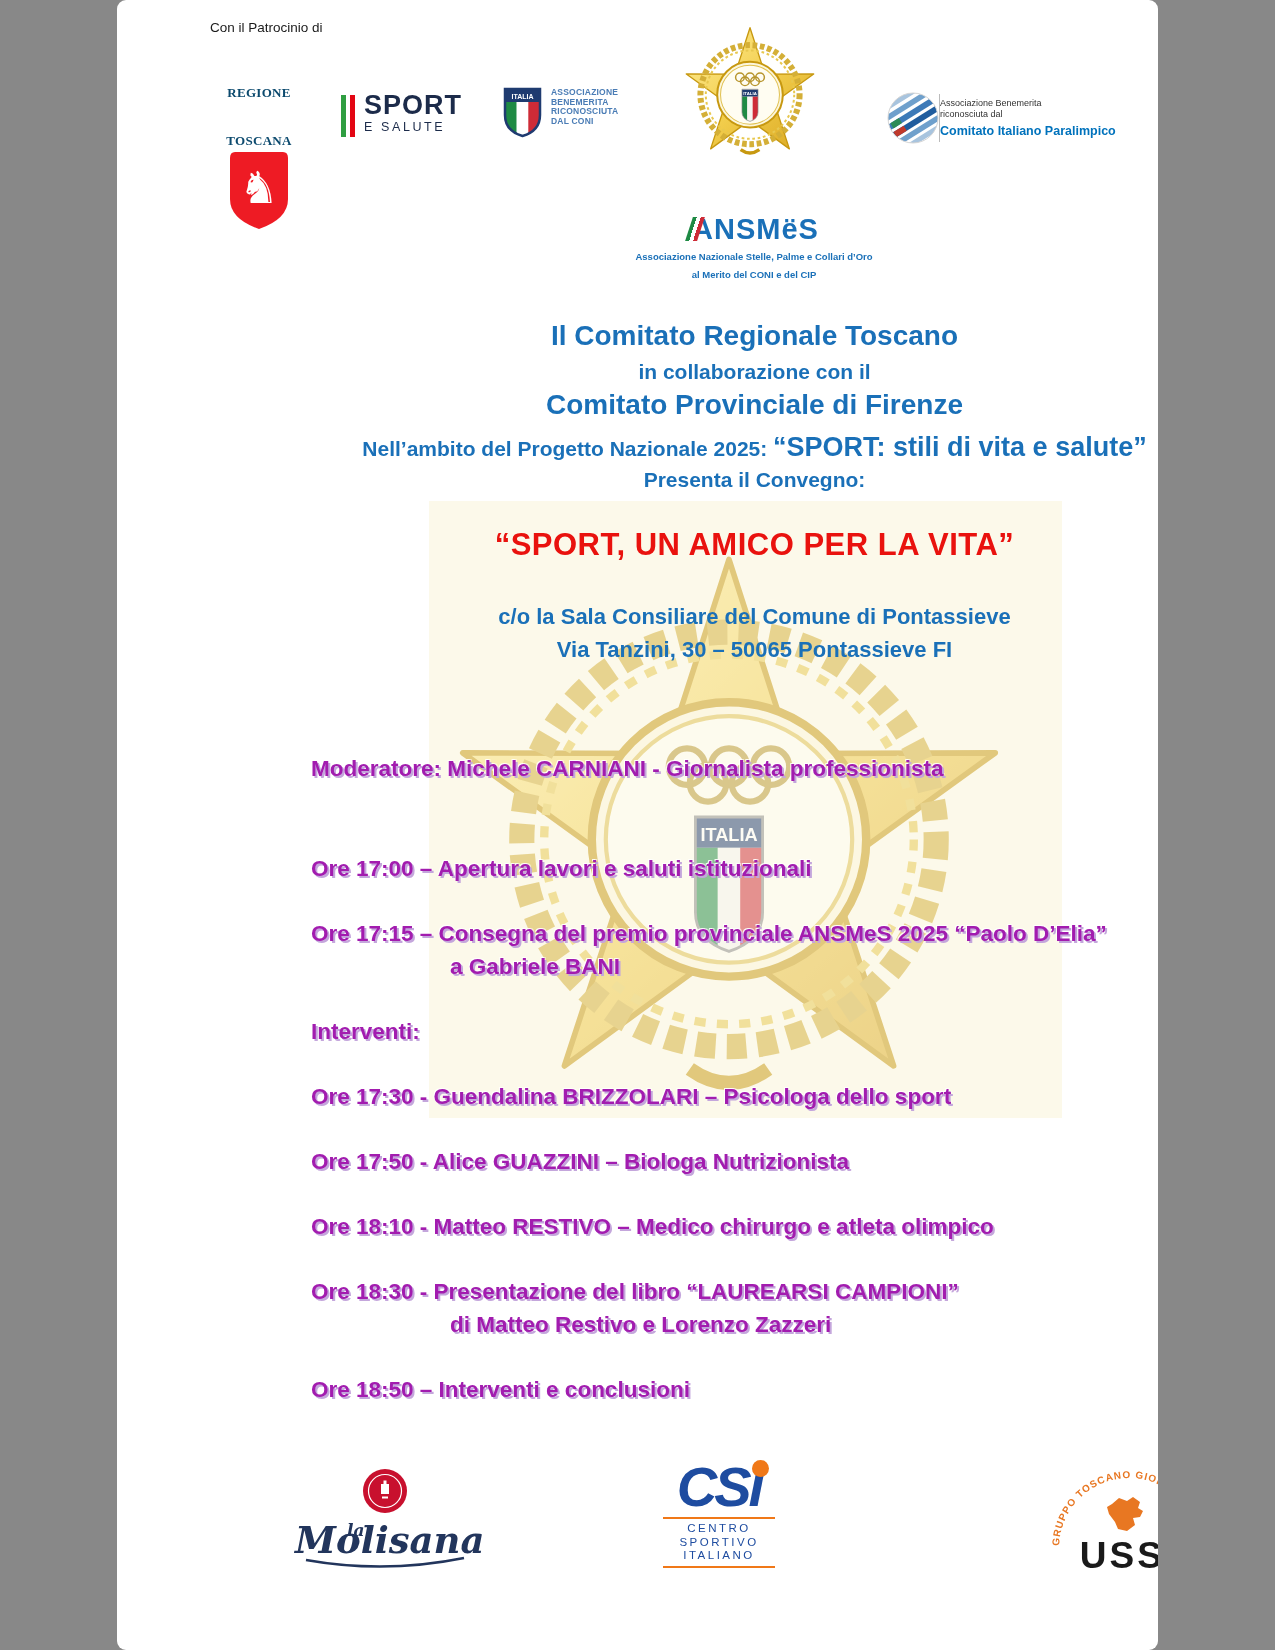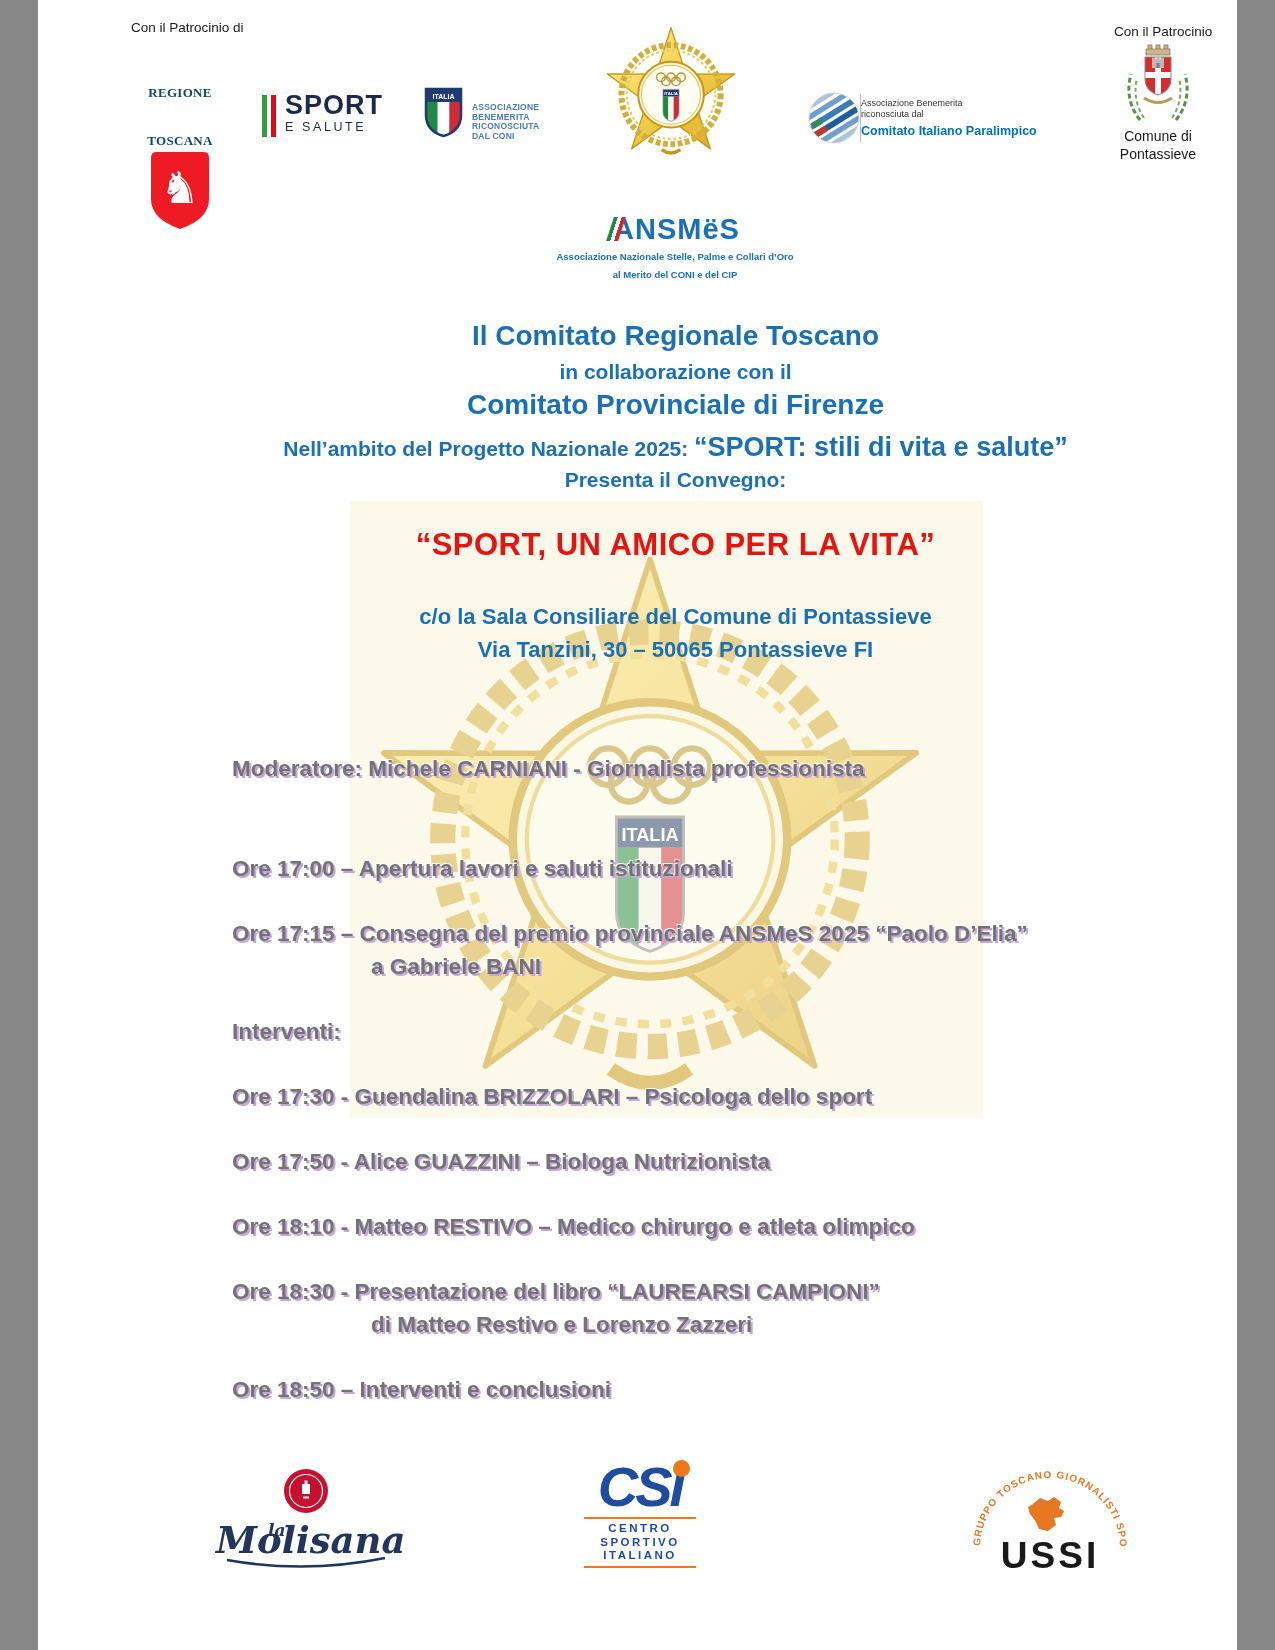--- a/index.html
+++ b/index.html
@@ -1,34 +1,34 @@
 <!DOCTYPE html>
 <html><head>
 <meta charset="utf-8">
 <style>
   html,body{margin:0;padding:0;background:#888;}
-  .page{position:relative;width:1199px;height:1650px;background:#fff;margin:0 auto;
-        font-family:"Liberation Sans",sans-serif;overflow:hidden;}
+  .page{position:relative;width:1041px;height:1650px;background:#fff;margin:0 auto;
+        font-family:"Liberation Sans",sans-serif;overflow:hidden;border-radius:9px;}
   .abs{position:absolute;}
   .z1{z-index:2;}
   
   .patrocinio{font-size:13.5px;color:#1a1a1a;}
   .regione{left:104px;top:52px;width:76px;text-align:center;}
   .regione .rt-name{font-family:"Liberation Serif",serif;font-weight:bold;font-size:13px;
                     line-height:14px;color:#0c4a6e;letter-spacing:.3px;margin-top:34px;}
   .regione svg{margin-top:3px;}
   .sportsalute{left:224px;top:92px;display:flex;gap:9px;align-items:flex-start;}
   .ss-bars{display:flex;gap:4px;padding-top:3px;}
   .ss-bars i{display:block;width:5px;height:42px;}
   .ss-green{background:#2f9e41;}
   .ss-red{background:#e30613;}
   .ss-word1{font-size:27px;font-weight:bold;color:#1c2b4a;letter-spacing:1px;line-height:26px;}
   .ss-word2{font-size:12.5px;color:#1c2b4a;letter-spacing:2.6px;margin-top:2px;}
   .coni{left:385px;top:86px;display:flex;gap:8px;align-items:flex-start;}
-  .coni-txt{font-size:8.5px;font-weight:bold;color:#4a7cb5;line-height:9.5px;padding-top:2px;letter-spacing:.2px;margin-top:15px;}
+  .coni-txt{font-size:8.5px;font-weight:bold;color:#4a7cb5;line-height:9.5px;padding-top:2px;letter-spacing:.2px;}
   .header-star{left:566px;top:25px;}
   .ansmes-block{left:437px;top:172px;width:400px;text-align:center;}
   .ansmes-word{font-size:29px;font-weight:bold;color:#1a70b8;letter-spacing:1px;line-height:30px;
                display:inline-flex;align-items:center;margin-top:42px;}
   .tric{display:inline-block;width:12px;height:24px;margin-right:-9px;transform:skewX(-18deg);
         background:linear-gradient(90deg,#1e8a44 0 33%,#ffffff 33% 66%,#ce2b37 66% 100%);}
   .ansmes-sub{font-size:9.5px;font-weight:bold;color:#1a70b8;margin-top:6px;}
   .ansmes-sub2{margin-top:7px;}
   .paralimpico{left:770px;top:92px;display:flex;gap:0;align-items:center;}
   .pl-divider{width:1px;height:48px;background:#bbb;}
@@ -45,40 +45,40 @@
   .cline{left:0;width:1275px;text-align:center;color:#1a70b8;font-weight:bold;}
   .i1{top:320px;font-size:28px;}
   .i2{top:360px;font-size:21px;}
   .i3{top:389px;font-size:28px;}
   .i4{top:432px;font-size:21px;}
   .i4 .emph{font-size:27px;}
   .i5{top:468px;font-size:21px;}
   .main-title{top:527px;font-size:31px;color:#e9120e;letter-spacing:.5px;}
   .event{top:600px;font-size:22px;line-height:33px;}
   
-  .prog-text{font-size:22.5px;font-weight:bold;color:#737373;
+  .prog-text{font-size:22.5px;font-weight:bold;color:#a21caf;
     text-shadow:2px 2px 0 #c4a6dc,-1px -1px 0 rgba(255,255,255,.9),1px -1px 0 rgba(255,255,255,.6);}
   .moderator{left:194px;top:756px;}
   .program{left:194px;top:854px;width:1000px;}
   .prog-line{margin-top:36px;line-height:29px;}
   .prog-line:first-child{margin-top:0;}
   .prog-line.cont{margin-top:4px;padding-left:139px;}
   
   .molisana{left:178px;top:1468px;width:180px;text-align:center;}
   .mol-script{position:relative;margin-top:2px;font-family:"DejaVu Serif",serif;
               font-style:italic;font-weight:bold;font-size:37px;color:#22355c;line-height:40px;}
   .mol-la{position:absolute;top:-10px;left:52px;font-size:17px;}
   .csi{left:546px;top:1458px;width:112px;text-align:center;}
   .csi-letters{position:relative;display:inline-block;font-style:italic;font-weight:bold;
                font-size:56px;line-height:58px;color:#1e4ca0;letter-spacing:-3px;}
   .csi-ball{position:absolute;top:2px;right:-8px;width:17px;height:17px;border-radius:50%;
             background:#f07818;}
   .csi-lines{margin-top:1px;border-top:2px solid #f07818;border-bottom:2px solid #f07818;
              padding:3px 0;}
-  .csi-lines div{font-size:11.5px;font-weight:bold;color:#1e4ca0;letter-spacing:2.5px;line-height:13.5px;}
+  .csi-lines div{font-size:11.5px;font-weight:normal;color:#1e4ca0;letter-spacing:2.5px;line-height:13.5px;}
 </style>
 </head>
 <body>
 
 <svg width="0" height="0" style="position:absolute" aria-hidden="true">
   <defs>
     <linearGradient id="gGold" x1="0" y1="0" x2="1" y2="1">
       <stop offset="0" stop-color="#ffef9e"></stop>
         <stop offset=".5" stop-color="#f3cf4e"></stop>
       <stop offset="1" stop-color="#d9a61f"></stop>

